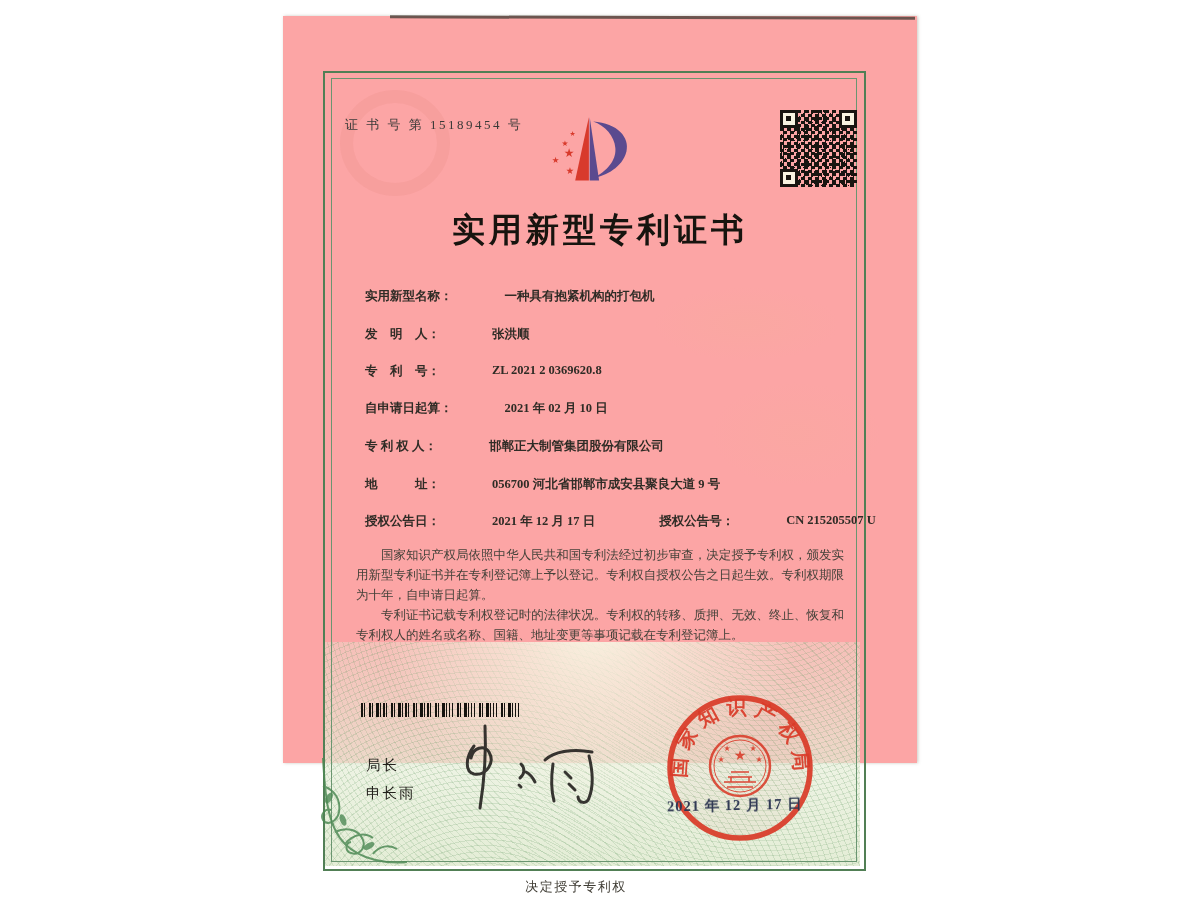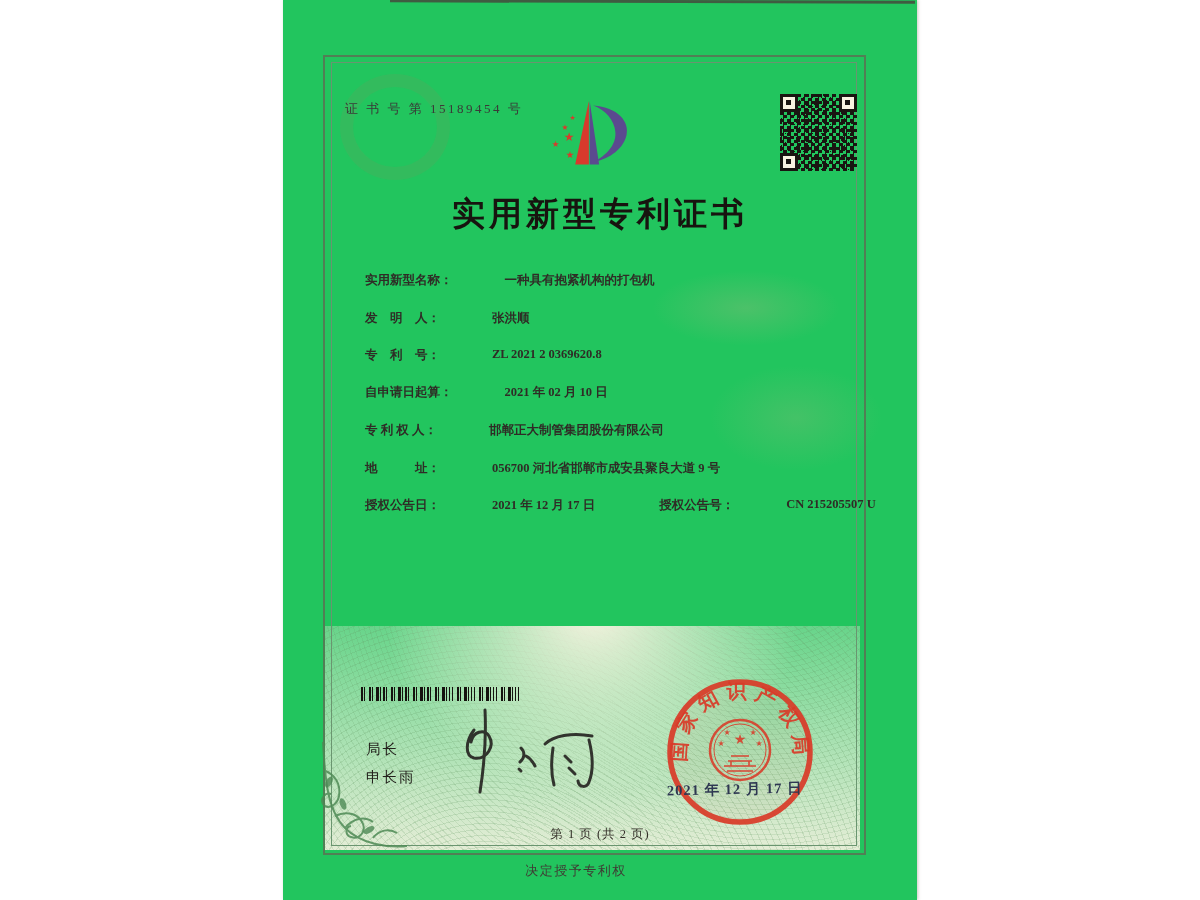--- a/index.html
+++ b/index.html
@@ -1,18 +1,18 @@
 <!DOCTYPE html>
 <html><head>
 <meta charset="utf-8">
 <style>
   html,body{margin:0;padding:0;}
   .stage{position:relative;width:1200px;height:900px;background:#ffffff;overflow:hidden;
          font-family:"Liberation Serif","DejaVu Serif",serif;}
-  .paper{position:absolute;left:283px;top:0;width:634px;height:900px;background:#22c55e;
+  .paper{position:absolute;left:283px;top:16px;width:634px;height:747px;background:#fca5a5;
          box-shadow:1px 0 3px rgba(110,100,80,.35);}
   .scan-edge{position:absolute;left:107px;top:0;width:525px;height:3px;background:#47413a;
              opacity:.8;transform:rotate(.15deg);}
   
   .ghost-ring{position:absolute;left:57px;top:74px;width:84px;height:80px;border-radius:50%;
               border:13px solid rgba(205,110,85,.10);}
   .smudge1{position:absolute;left:338px;top:258px;width:250px;height:100px;
            background:radial-gradient(closest-side,rgba(242,178,148,.20),rgba(242,178,148,0) 75%);}
   .smudge2{position:absolute;left:398px;top:348px;width:230px;height:140px;
            background:radial-gradient(closest-side,rgba(242,178,148,.16),rgba(242,178,148,0) 75%);}
@@ -129,20 +129,24 @@
         <span>地　　　址：</span>
         <span class="val">056700 河北省邯郸市成安县聚良大道 9 号</span>
       </div>
       <div class="row" style="top:497px">
         <span>授权公告日：</span>
         <span class="val">2021 年 12 月 17 日</span>
         <span class="pair2">授权公告号：</span>
         <span class="val">CN 215205507 U</span>
       </div>
 
+      <div class="paras">
+        <p>国家知识产权局依照中华人民共和国专利法经过初步审查，决定授予专利权，颁发实用新型专利证书并在专利登记簿上予以登记。专利权自授权公告之日起生效。专利权期限为十年，自申请日起算。</p>
+        <p>专利证书记载专利权登记时的法律状况。专利权的转移、质押、无效、终止、恢复和专利权人的姓名或名称、国籍、地址变更等事项记载在专利登记簿上。</p>
+      </div>
 
       <div class="barcode"></div>
 
       <div class="officer">
         <div>局长</div>
         <div>申长雨</div>
       </div>
 
       <svg class="signature" viewBox="0 0 182 100">
         <g fill="none" stroke="#23211e" stroke-width="3" stroke-linecap="round" opacity=".9">
@@ -193,17 +197,16 @@
             <path d="M77,89 h24"></path>
             <path d="M73,94 h32"></path>
             <path d="M80,89 v5 M98,89 v5"></path>
             <path d="M76,99 h26"></path>
           </g>
         </g>
       </svg>
 
       <div class="seal-date">2021 年 12 月 17 日</div>
 
-      <div class="page-info">第 1 页 (共 2 页)</div>
       <div class="back-note">决定授予专利权</div>
     </div>
   </div>
 </div>
 
 </body></html>

